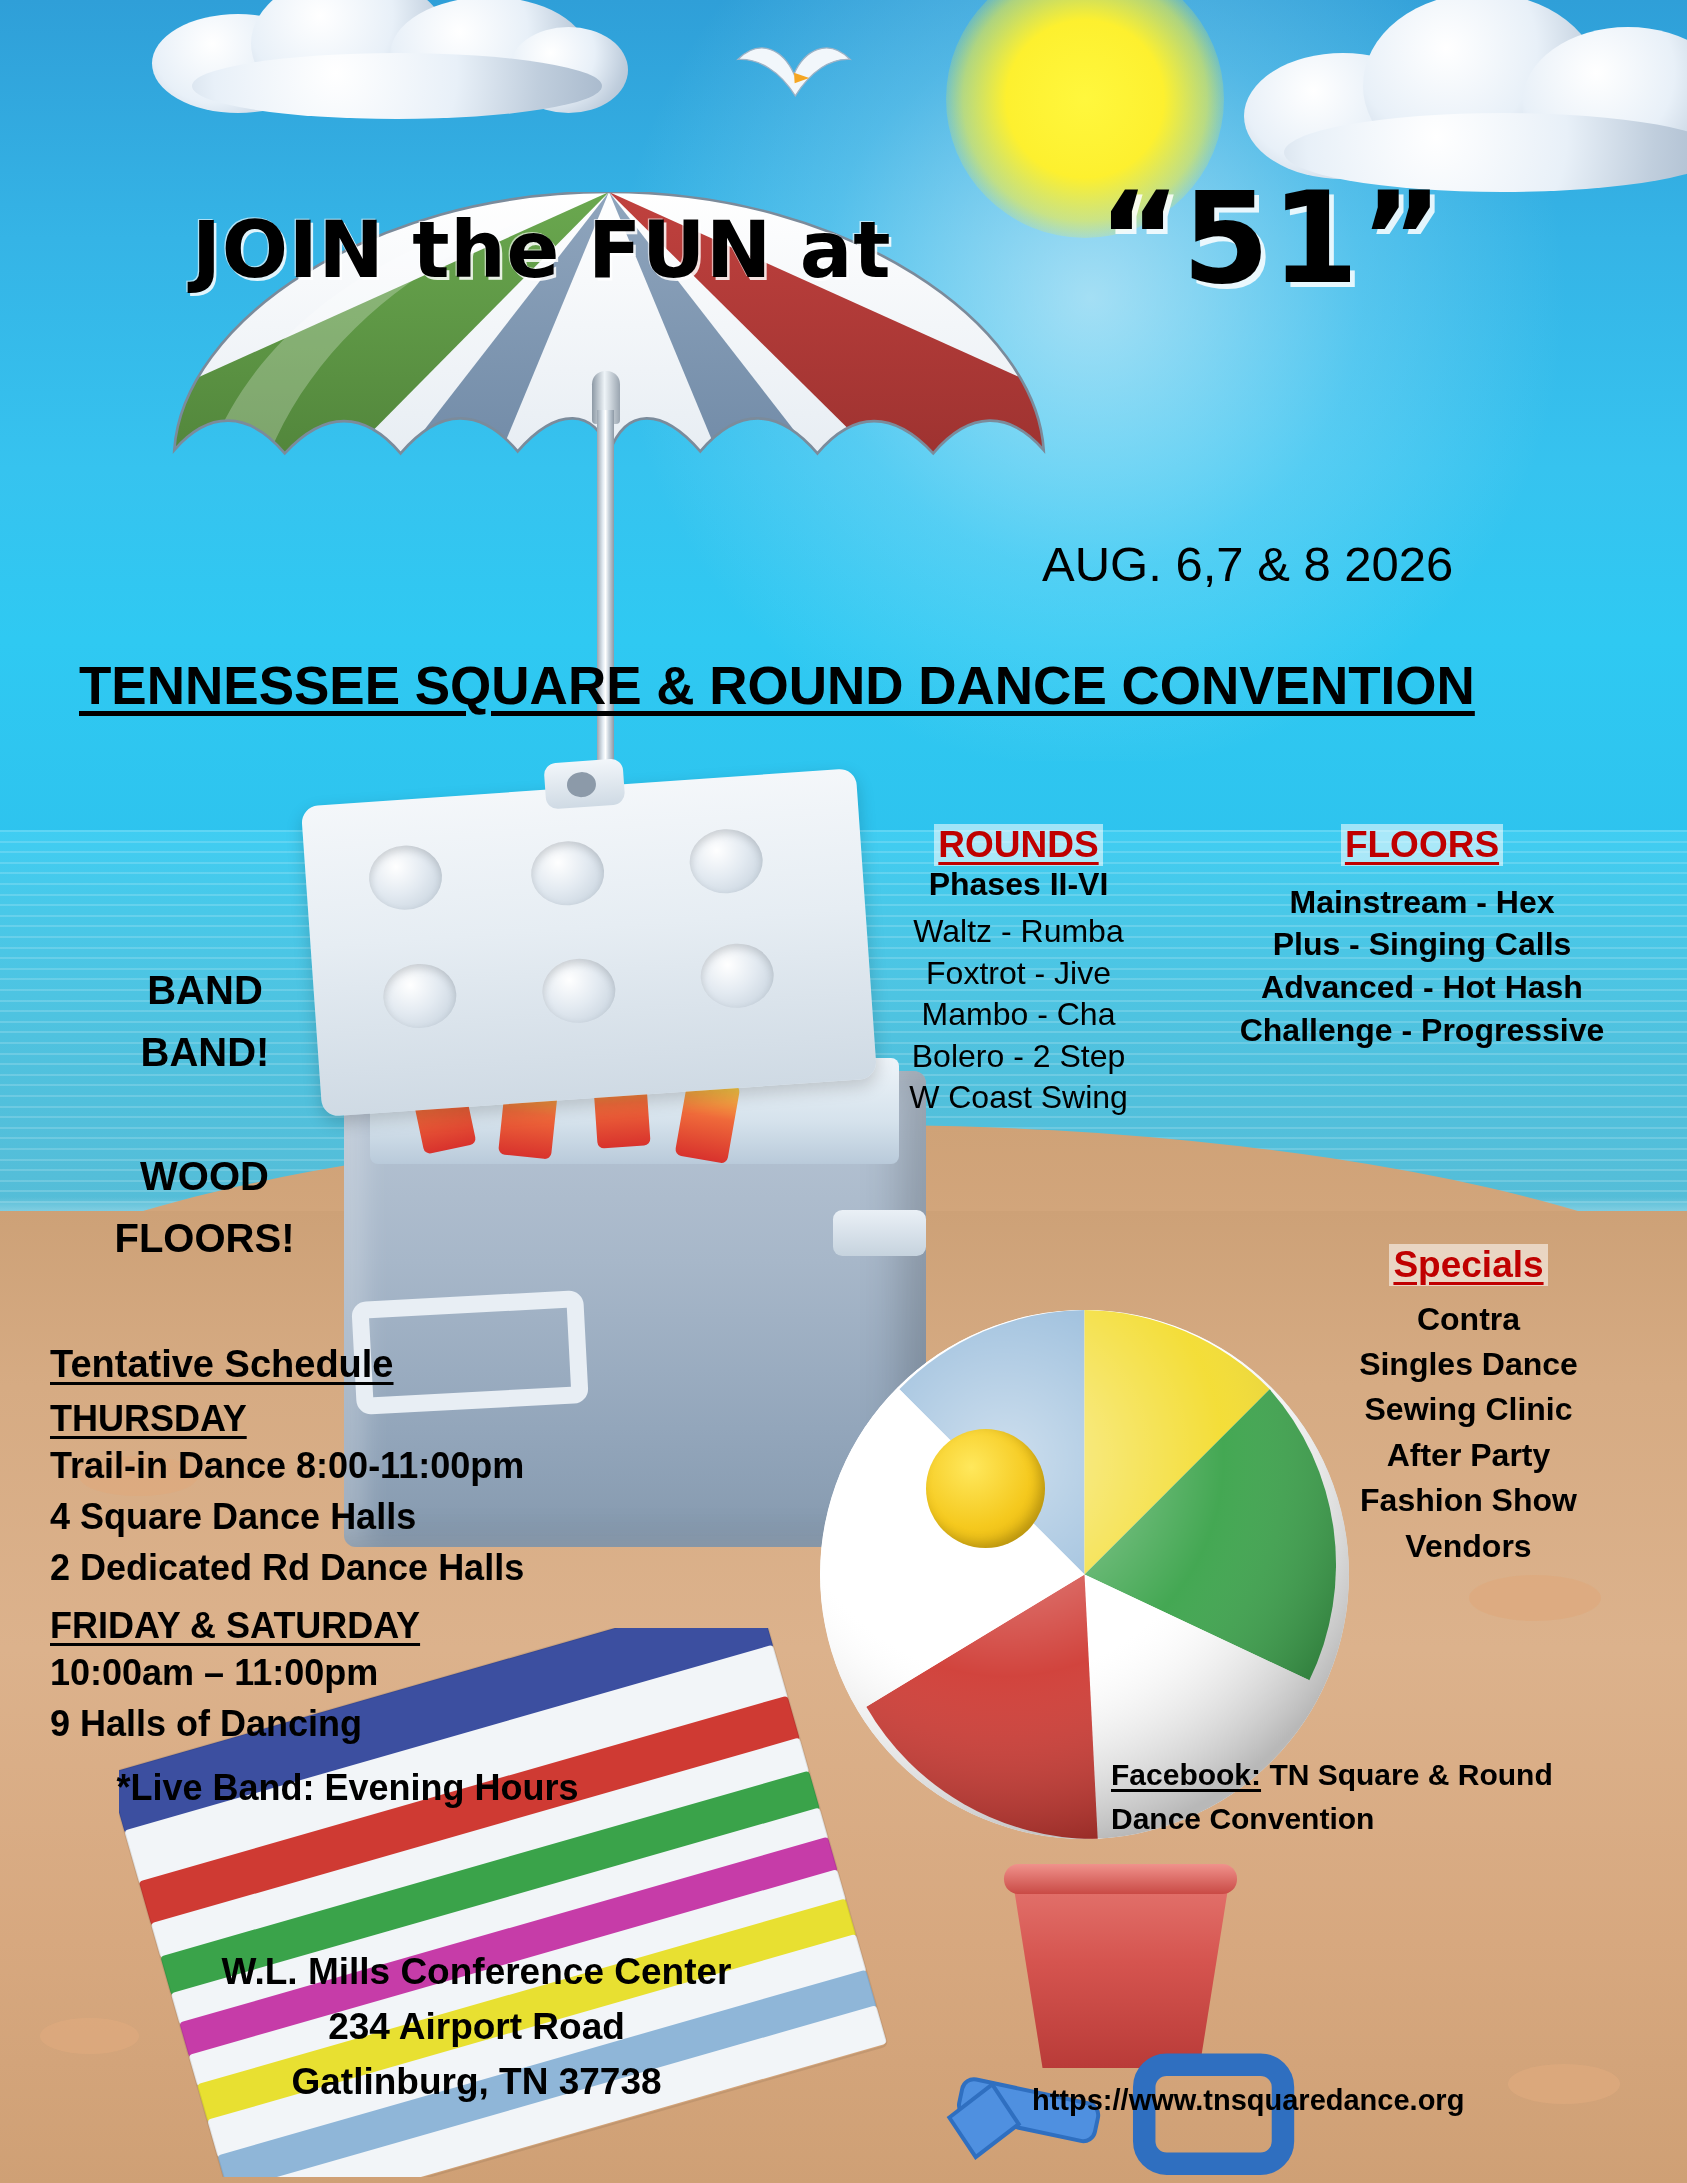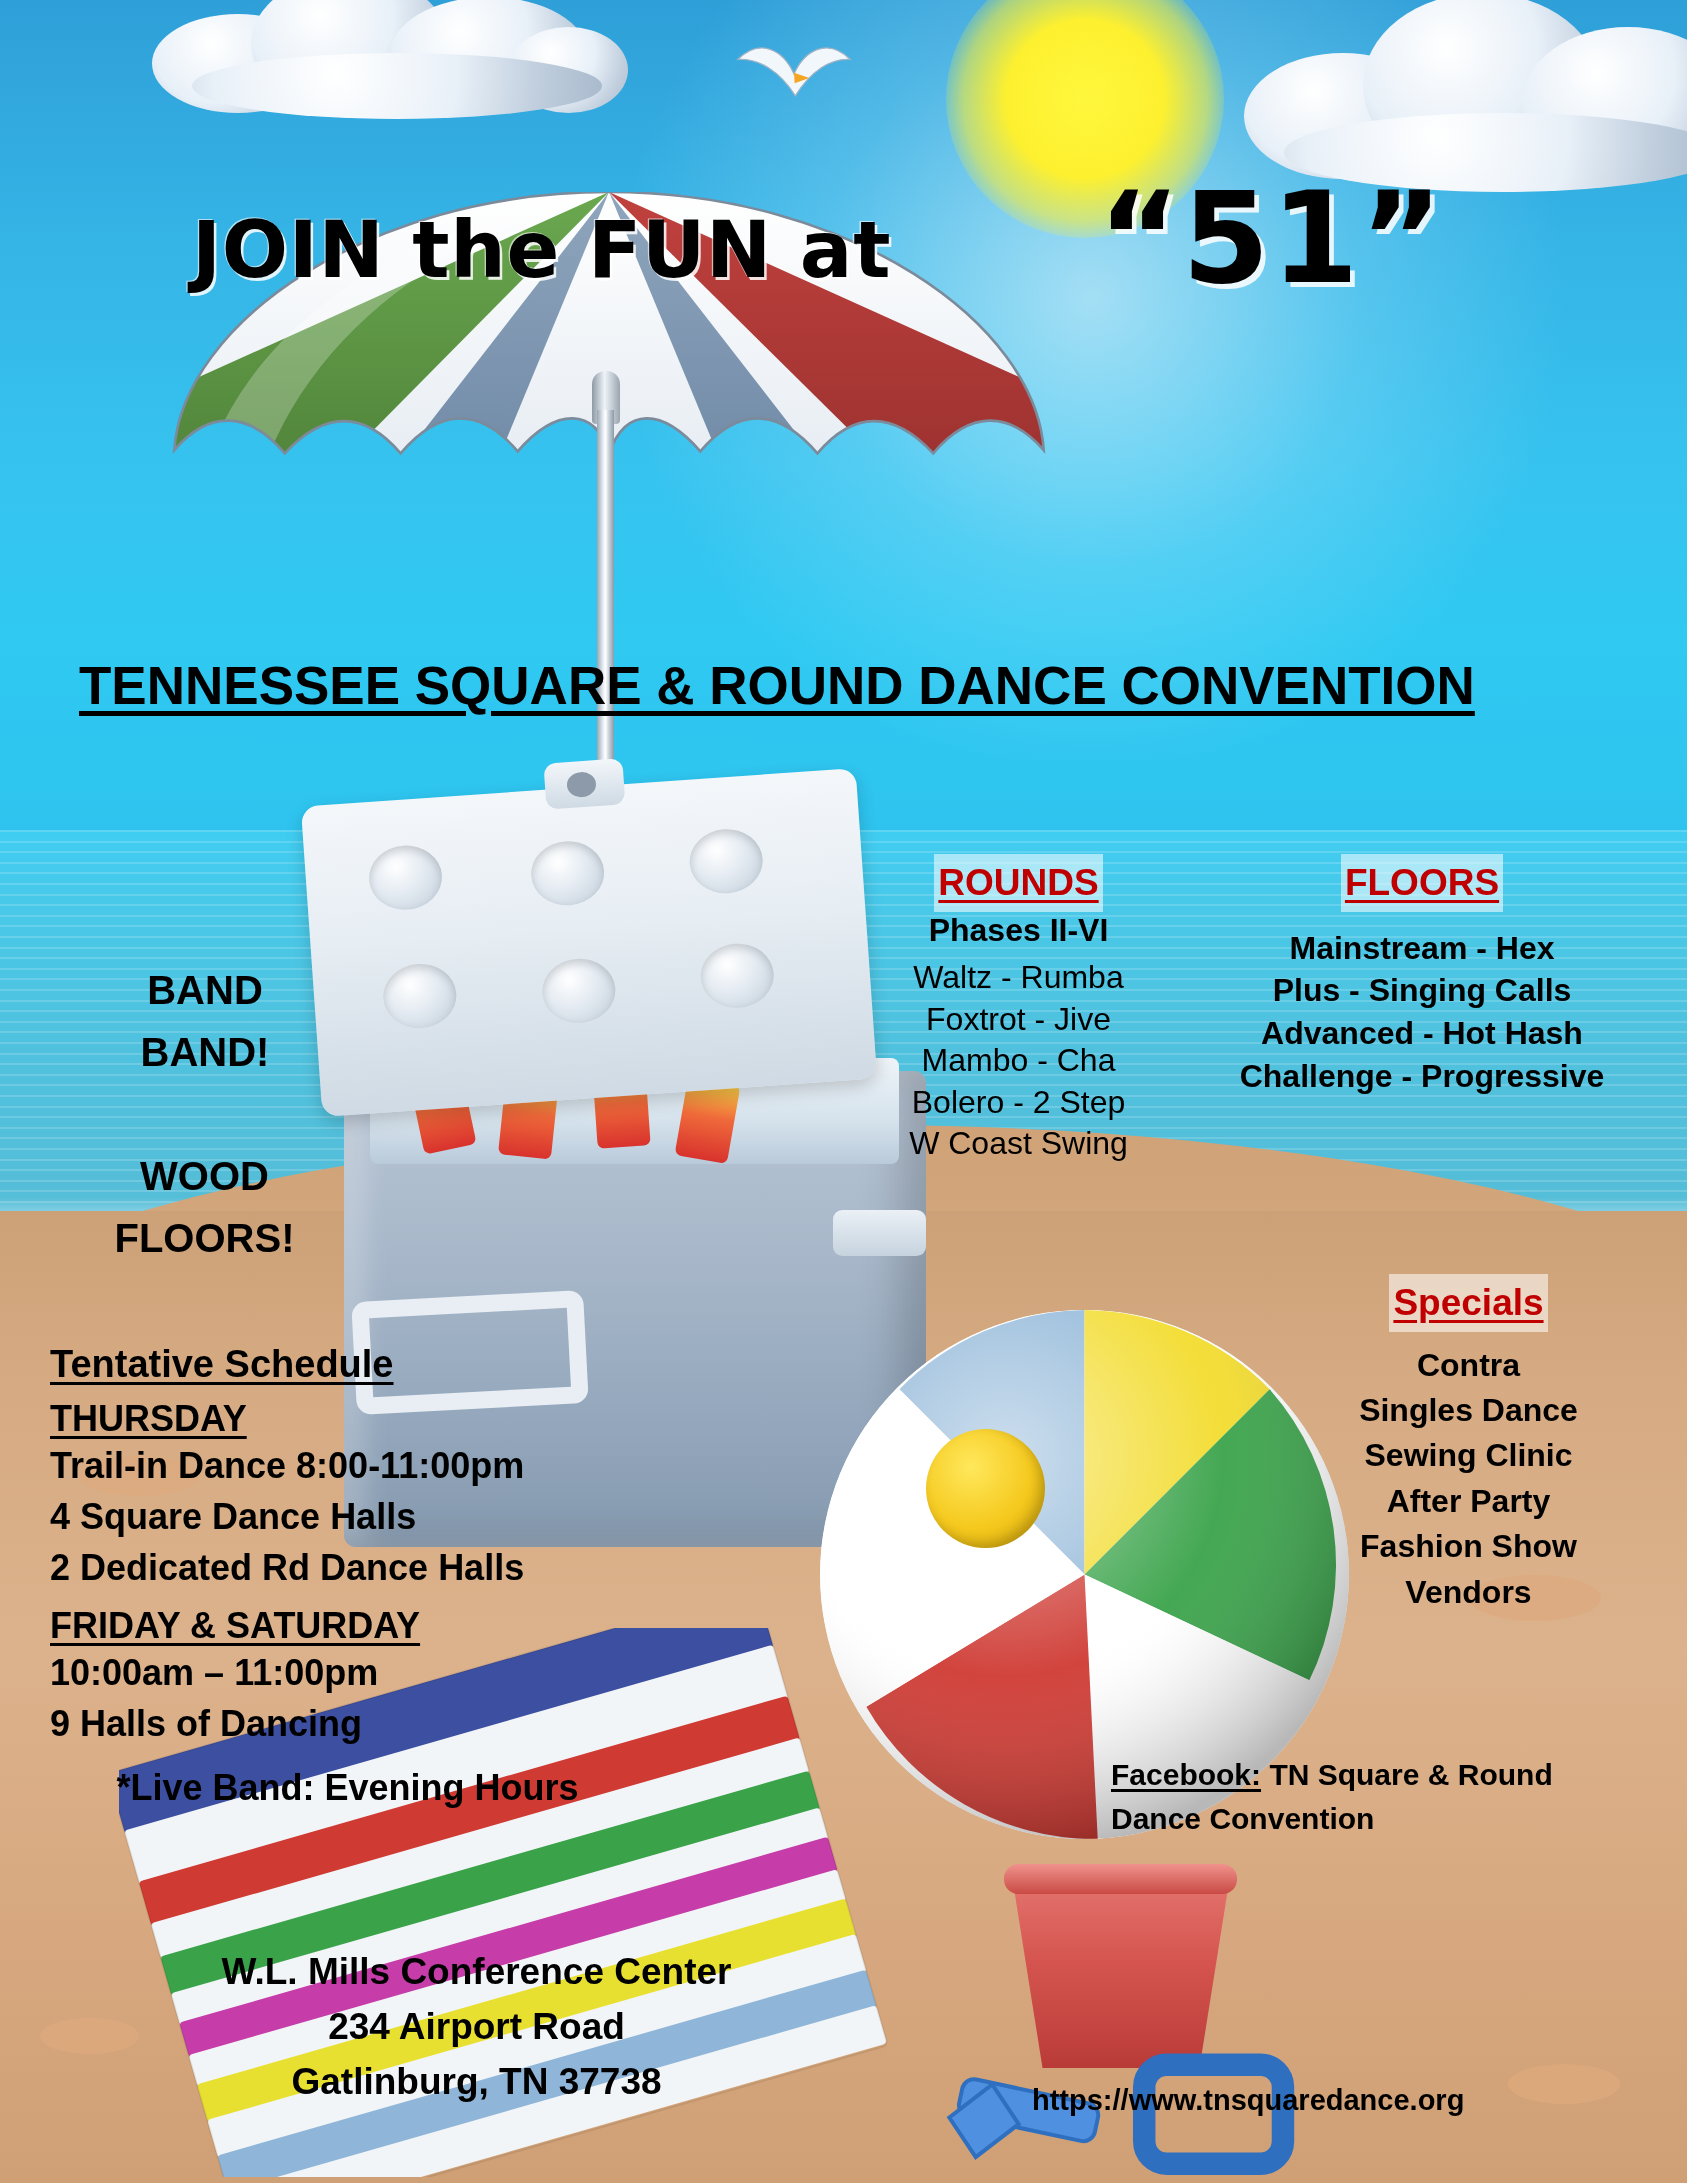--- a/index.html
+++ b/index.html
@@ -263,22 +263,21 @@
   }
 
   .col-head {
     font-size: 37px;
     font-weight: 700;
     color: #000;
     text-decoration: underline;
     text-underline-offset: 5.3px;
     background: rgba(255,255,255,0.55);
     display: inline-block;
-    padding: 8px 4px;
-    margin-top: 30px;
+    padding: 0 4px;
   }
   .col-head.red { color: #c00000; }
 
   .rounds-block {
     left: 873px; top: 824px;
     width: 291px;
     text-align: center;
   }
   .rounds-list {
     font-size: 32px;
@@ -526,20 +525,21 @@
   <svg class="shovel" viewBox="0 0 560 240">
     <g fill="#4f90e0" stroke="#2f6fc0" stroke-width="6">
       <rect x="20" y="80" width="210" height="58" rx="18" transform="rotate(12 125 109)"></rect>
       <path d="M5 120 L70 70 L110 130 L45 180 Z"></path>
       <rect x="300" y="40" width="210" height="150" rx="34" fill="none" stroke-width="34"></rect>
     </g>
   </svg>
 
   <div class="txt title-join">JOIN the FUN at</div>
   <div class="txt title-51">“51”</div>
+  <div class="txt dates">AUG. 6,7 &amp; 8 2026</div>
   <div class="txt conv-title">TENNESSEE SQUARE &amp; ROUND DANCE CONVENTION</div>
 
   <div class="txt live-band">
     <div>BAND</div>
     <div>BAND!</div>
   </div>
   <div class="txt wood-floors">
     <div>WOOD</div>
     <div>FLOORS!</div>
   </div>

